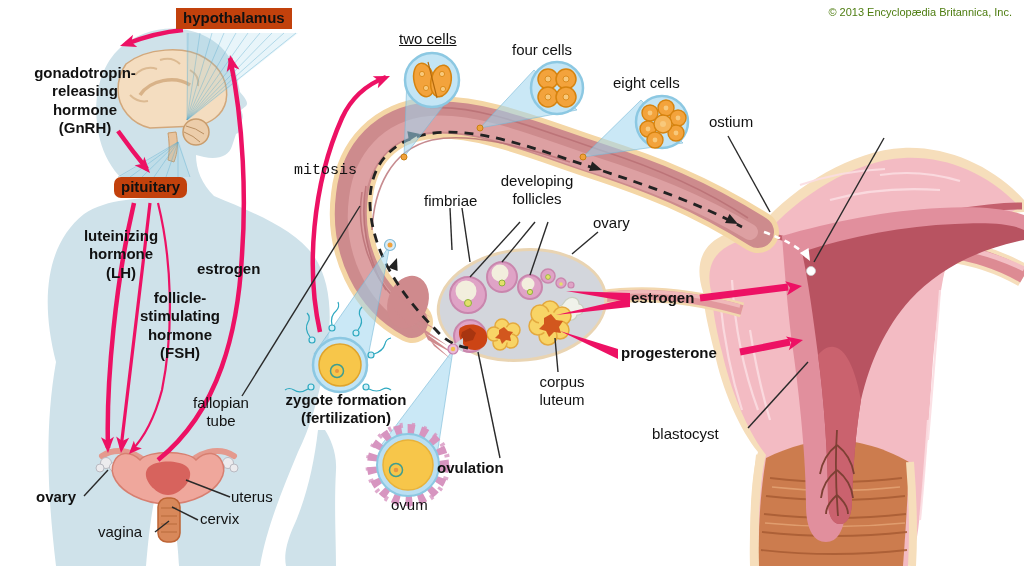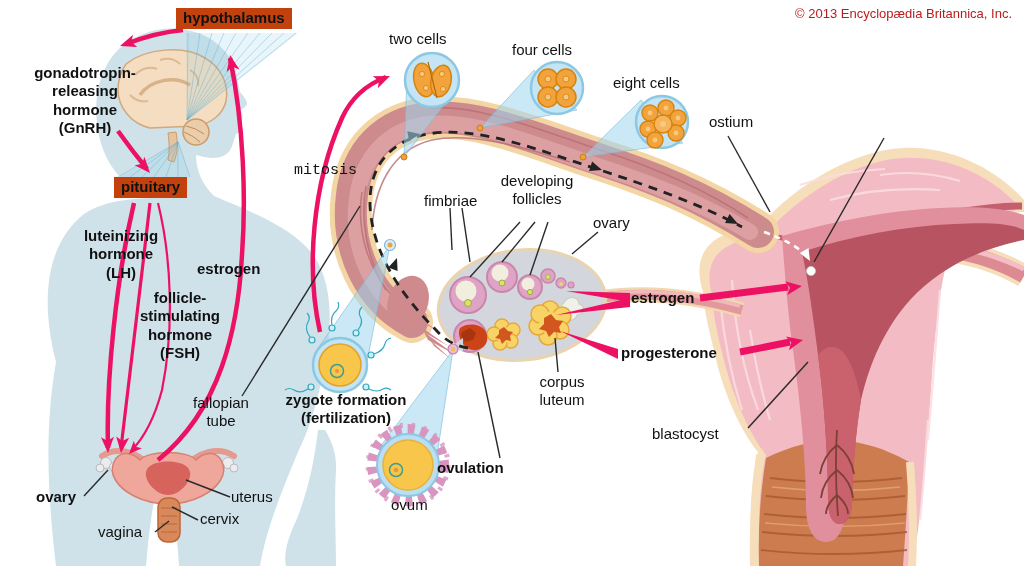--- a/index.html
+++ b/index.html
@@ -3,21 +3,21 @@
 <meta charset="utf-8">
 <style>
   html,body{margin:0;padding:0;background:#fff;}
   #stage{position:relative;width:1024px;height:566px;background:#ffffff;overflow:hidden;
          font-family:"Liberation Sans",sans-serif;}
   #art{position:absolute;left:0;top:0;}
   .lbl{position:absolute;font-size:15px;color:#111;line-height:1.22;white-space:pre-line;}
   .b{font-weight:bold;}
   .c{text-align:center;}
   .box{background:#c2410c;padding:1px 7px 2px 7px;font-weight:bold;}
-  .copy{position:absolute;font-size:13px;color:#b91c1c;}
+  .copy{position:absolute;font-size:11px;color:#4d7c0f;}
 </style>
 </head>
 <body>
 
 <div id="stage">
 
 <svg id="art" width="1024" height="566" viewBox="0 0 1024 566">
 
   <g fill="#cfe2ea">
     <path d="M163,197 C130,195 108,170 100,140 C92,108 96,70 120,48 C140,30 170,24 195,32 C220,40 234,58 237,78 L240,92 C245,98 249,103 246,106 L241,110 C244,116 243,121 239,123 C242,127 241,132 236,134 L232,146 C229,156 218,160 204,157 L196,155 C196,170 202,184 214,196 C252,212 294,228 314,256 C334,286 332,330 324,368 C318,400 310,428 298,452 C282,490 266,530 260,566 L56,566 C48,498 44,430 56,362 C40,300 46,244 84,214 C107,198 142,199 163,197 Z"></path>
@@ -369,38 +369,38 @@
   </g>
 </svg>
 
 <div class="copy" style="right:12px;top:6px;">© 2013 Encyclopædia Britannica, Inc.</div>
 
 <div class="lbl box" style="left:176px;top:8px;">hypothalamus</div>
 <div class="lbl b c" style="left:15px;top:49px;width:140px;margin-top:15px;">gonadotropin-
 releasing
 hormone
 (GnRH)</div>
-<div class="lbl box" style="left:114px;top:177px;">pituitary</div>
+<div class="lbl box" style="left:114px;top:177px;border-radius:7px;">pituitary</div>
 <div class="lbl b c" style="left:60px;top:227px;width:122px;">luteinizing
 hormone
 (LH)</div>
 <div class="lbl b" style="left:197px;top:260px;">estrogen</div>
 <div class="lbl b c" style="left:120px;top:289px;width:120px;">follicle-
 stimulating
 hormone
 (FSH)</div>
 <div class="lbl c" style="left:181px;top:394px;width:80px;">fallopian
 tube</div>
 <div class="lbl b" style="left:36px;top:488px;">ovary</div>
 <div class="lbl" style="left:231px;top:488px;">uterus</div>
 <div class="lbl" style="left:98px;top:523px;">vagina</div>
 <div class="lbl" style="left:200px;top:510px;">cervix</div>
 
 <div class="lbl" style="left:294px;top:162px;font-family:Liberation Mono, monospace;">mitosis</div>
-<div class="lbl" style="left:389px;top:30px;">two cells</div>
+<div class="lbl" style="left:399px;top:30px;text-decoration:underline;">two cells</div>
 <div class="lbl" style="left:512px;top:41px;">four cells</div>
 <div class="lbl" style="left:613px;top:74px;">eight cells</div>
 <div class="lbl" style="left:424px;top:184px;margin-top:8px;">fimbriae</div>
 <div class="lbl c" style="left:487px;top:172px;width:100px;">developing
 follicles</div>
 <div class="lbl" style="left:593px;top:214px;">ovary</div>
 <div class="lbl b" style="left:631px;top:289px;">estrogen</div>
 <div class="lbl b" style="left:621px;top:344px;">progesterone</div>
 <div class="lbl c" style="left:522px;top:373px;width:80px;">corpus
 luteum</div>

